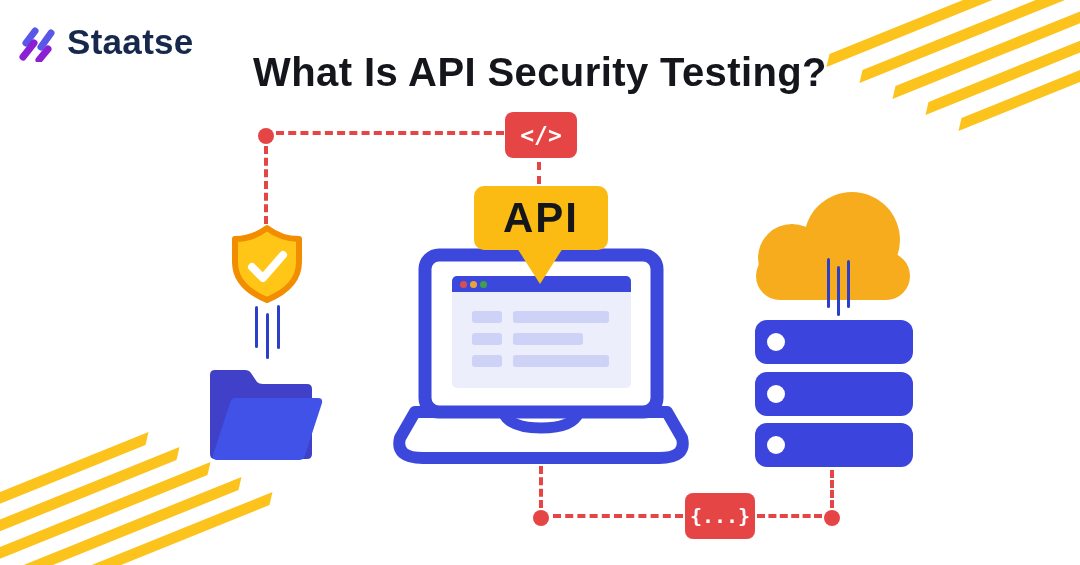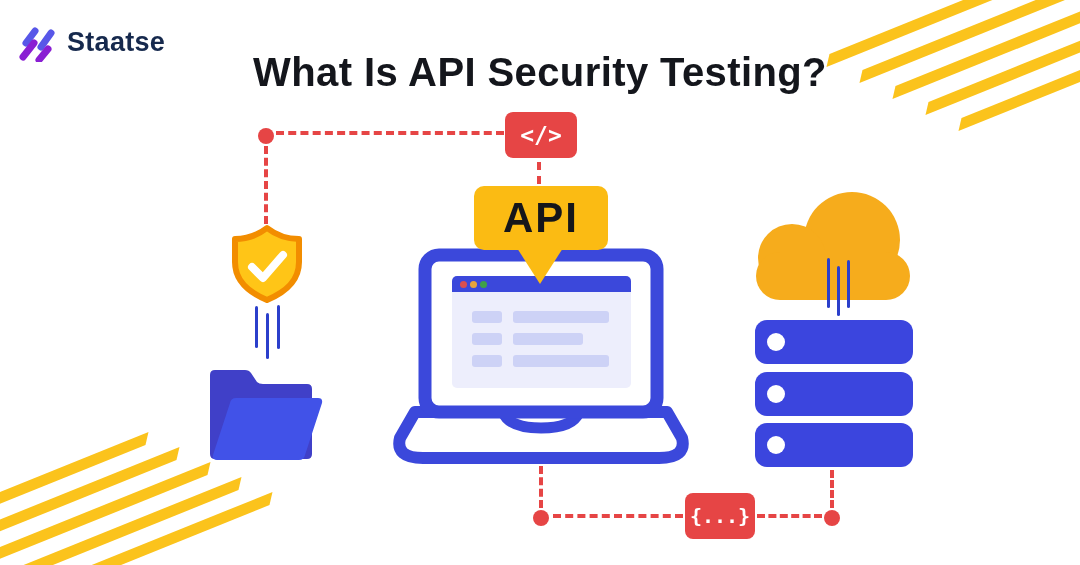--- a/index.html
+++ b/index.html
@@ -6,21 +6,21 @@
   body { background:#fff; font-family:"Liberation Sans", sans-serif; }
   .scene { position:relative; width:1080px; height:565px; background:#ffffff; overflow:hidden; }
 
   
   .stripe { position:absolute; height:11px; background:#fbc31c; }
   .stripe.tr { width:280px; transform-origin:0 50%; transform:rotate(-22deg) skewX(-35deg); }
   .stripe.bl { width:300px; transform-origin:100% 50%; transform:rotate(-22deg) skewX(-35deg); }
 
   
   .logo { position:absolute; left:18px; top:22px; display:flex; align-items:center; gap:9px; }
-  .logo-text { font-size:27px; font-weight:700; color:#16294d; letter-spacing:.3px; }
+  .logo-text { font-size:35px; font-weight:700; color:#16294d; letter-spacing:.3px; }
 
   
   .title { position:absolute; top:50px; left:0; width:100%; text-align:center;
            font-size:40px; font-weight:800; color:#14161c; letter-spacing:.4px; }
 
   
   .dot { position:absolute; width:16px; height:16px; border-radius:50%; background:#e64545; }
   .dash-h { position:absolute; height:0; border-top:4px dashed #e64545; }
   .dash-v { position:absolute; width:0; border-left:4px dashed #e64545; }
 

